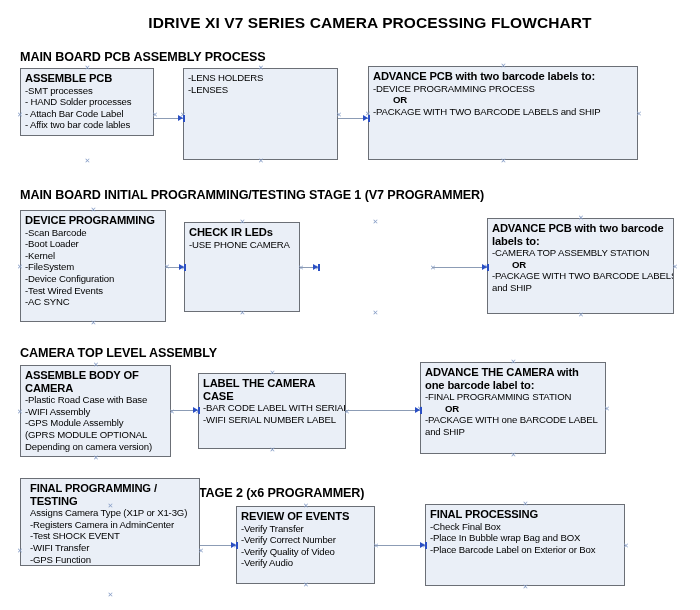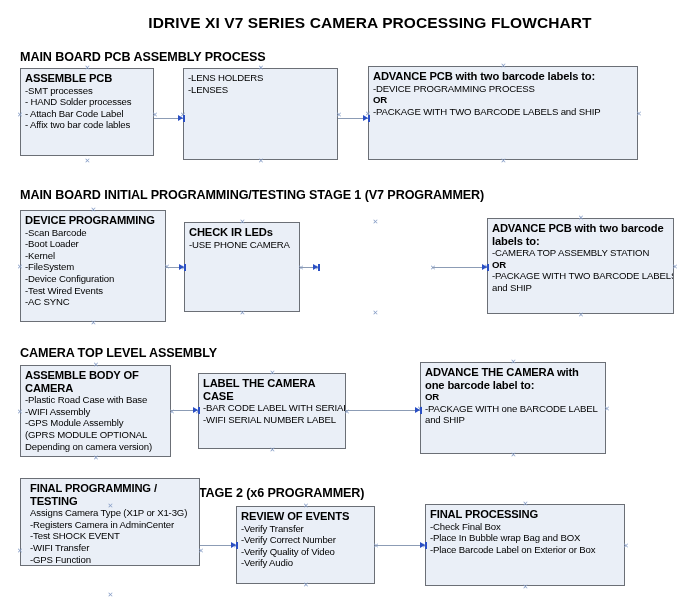--- a/index.html
+++ b/index.html
@@ -57,20 +57,21 @@
   .node .ln {
     font-size: 9.6px;
     font-weight: normal;
     line-height: 11.6px;
     letter-spacing: -0.15px;
     display: block;
     white-space: nowrap;
   }
   .node .ln.b {
     font-weight: bold;
+    margin-left: 20px;
   }
   .handle {
     position: absolute;
     width: 5px;
     height: 5px;
     color: #8aa0c8;
     font-size: 7px;
     line-height: 5px;
     text-align: center;
     user-select: none;
@@ -94,21 +95,21 @@
     height: 6.5px;
     background: #2a4fc4;
   }
 </style>
 </head>
 <body>
 
 <div id="canvas">
   <div class="main-title">IDRIVE XI V7 SERIES CAMERA PROCESSING FLOWCHART</div>
 <div class="section-title" style="left: 20px; top: 50px;">MAIN BOARD PCB ASSEMBLY PROCESS</div>
-    <div class="node" style="left: 20px; top: 68px; width: 134px; height: 88px;">
+    <div class="node" style="left: 20px; top: 68px; width: 134px; height: 68px;">
       <span class="ttl">ASSEMBLE PCB</span>
       <span class="ln">-SMT processes</span>
       <span class="ln">- HAND Solder processes</span>
       <span class="ln">- Attach Bar Code Label</span>
       <span class="ln">- Affix two bar code lables</span>
     </div>
     <div class="handle" style="left: 84.5px; top: 65px;">✕</div>
     <div class="handle" style="left: 84.5px; top: 158px;">✕</div>
     <div class="handle" style="left: 17px; top: 111.5px;">✕</div>
     <div class="handle" style="left: 152px; top: 111.5px;">✕</div>
@@ -185,20 +186,21 @@
       <span class="ttl">LABEL THE CAMERA CASE</span>
       <span class="ln">-BAR CODE LABEL WITH SERIAL NUMBER</span>
       <span class="ln">-WIFI SERIAL NUMBER LABEL</span>
     </div>
     <div class="handle" style="left: 269.5px; top: 370px;">✕</div>
     <div class="handle" style="left: 269.5px; top: 447px;">✕</div>
     <div class="handle" style="left: 195px; top: 408.5px;">✕</div>
     <div class="handle" style="left: 344px; top: 408.5px;">✕</div>
     <div class="node" style="left: 420px; top: 362px; width: 186px; height: 92px;">
       <span class="ttl">ADVANCE THE CAMERA with one barcode label to:</span>
+      <span class="ln">-FINAL PROGRAMMING STATION</span>
       <span class="ln b">OR</span>
       <span class="ln">-PACKAGE WITH one BARCODE LABEL</span>
       <span class="ln">and SHIP</span>
     </div>
     <div class="handle" style="left: 510.5px; top: 359px;">✕</div>
     <div class="handle" style="left: 510.5px; top: 452px;">✕</div>
     <div class="handle" style="left: 417px; top: 405.5px;">✕</div>
     <div class="handle" style="left: 604px; top: 405.5px;">✕</div>
     <div class="section-title" style="left: 36px; top: 486px;">CAMERA FINAL TESTING STAGE 2 (x6 PROGRAMMER)</div>
     <div class="node" style="left: 20px; top: 478px; width: 180px; height: 88px; padding-left: 9px;">

